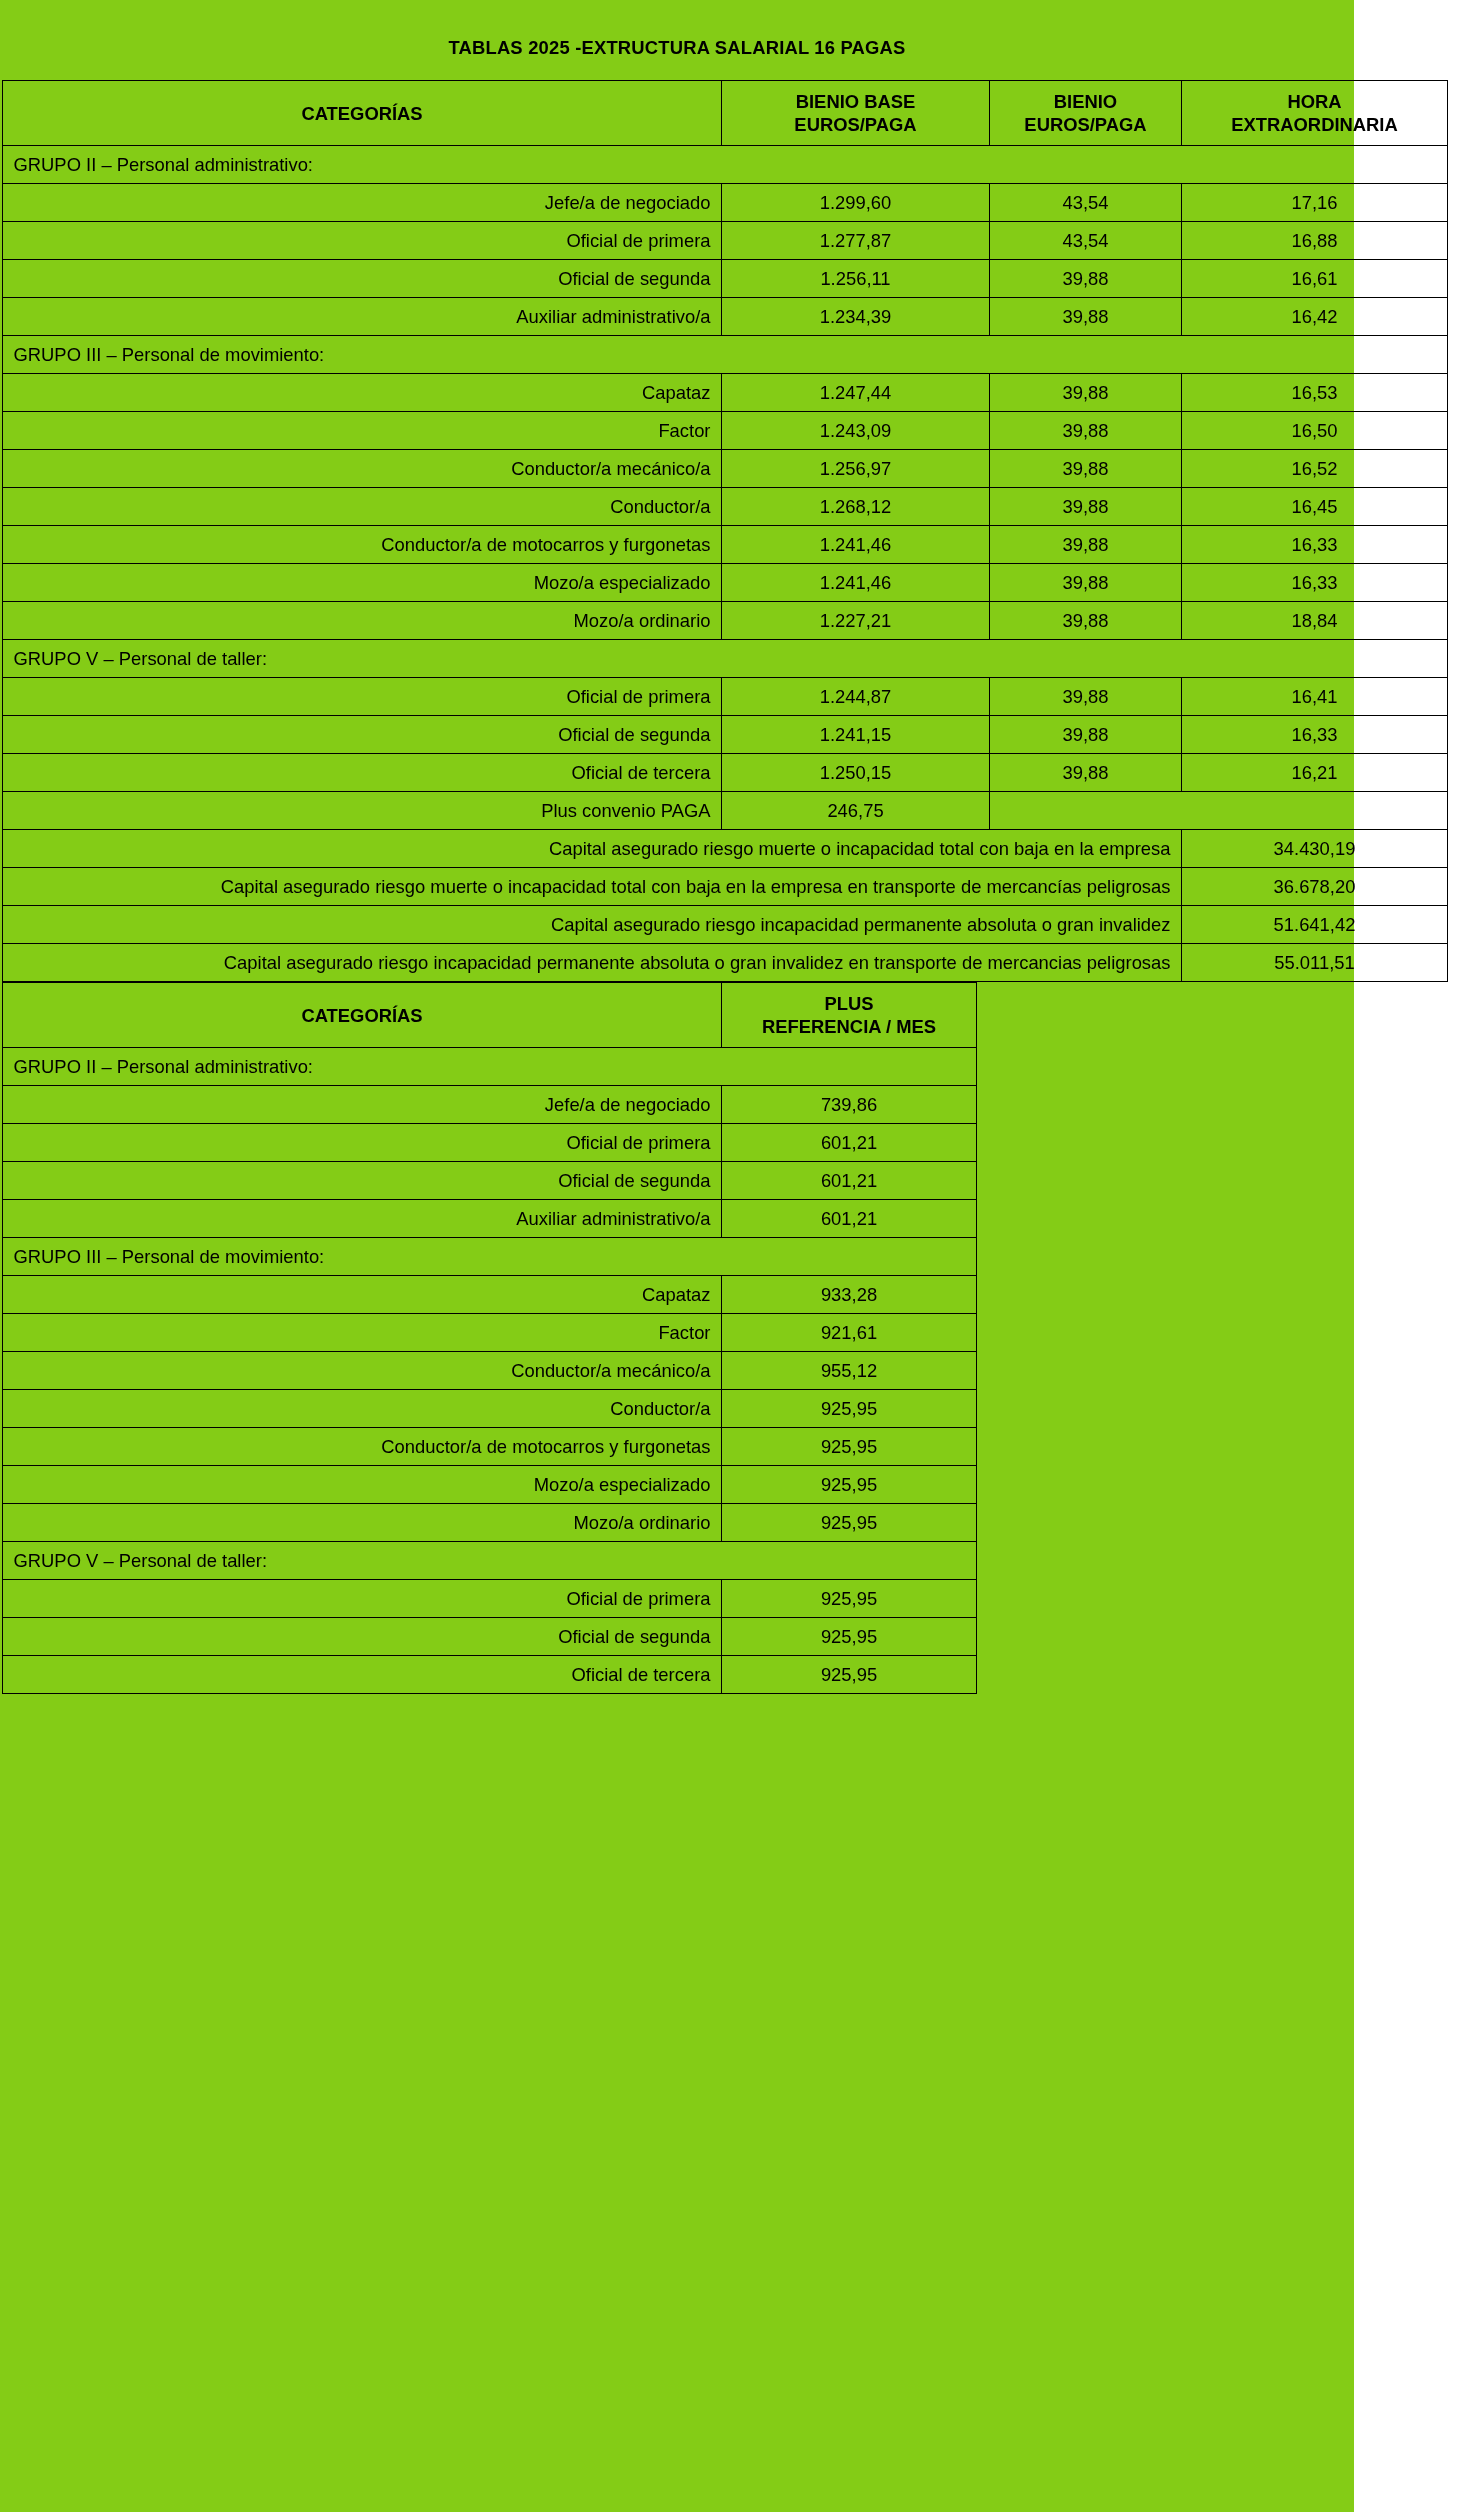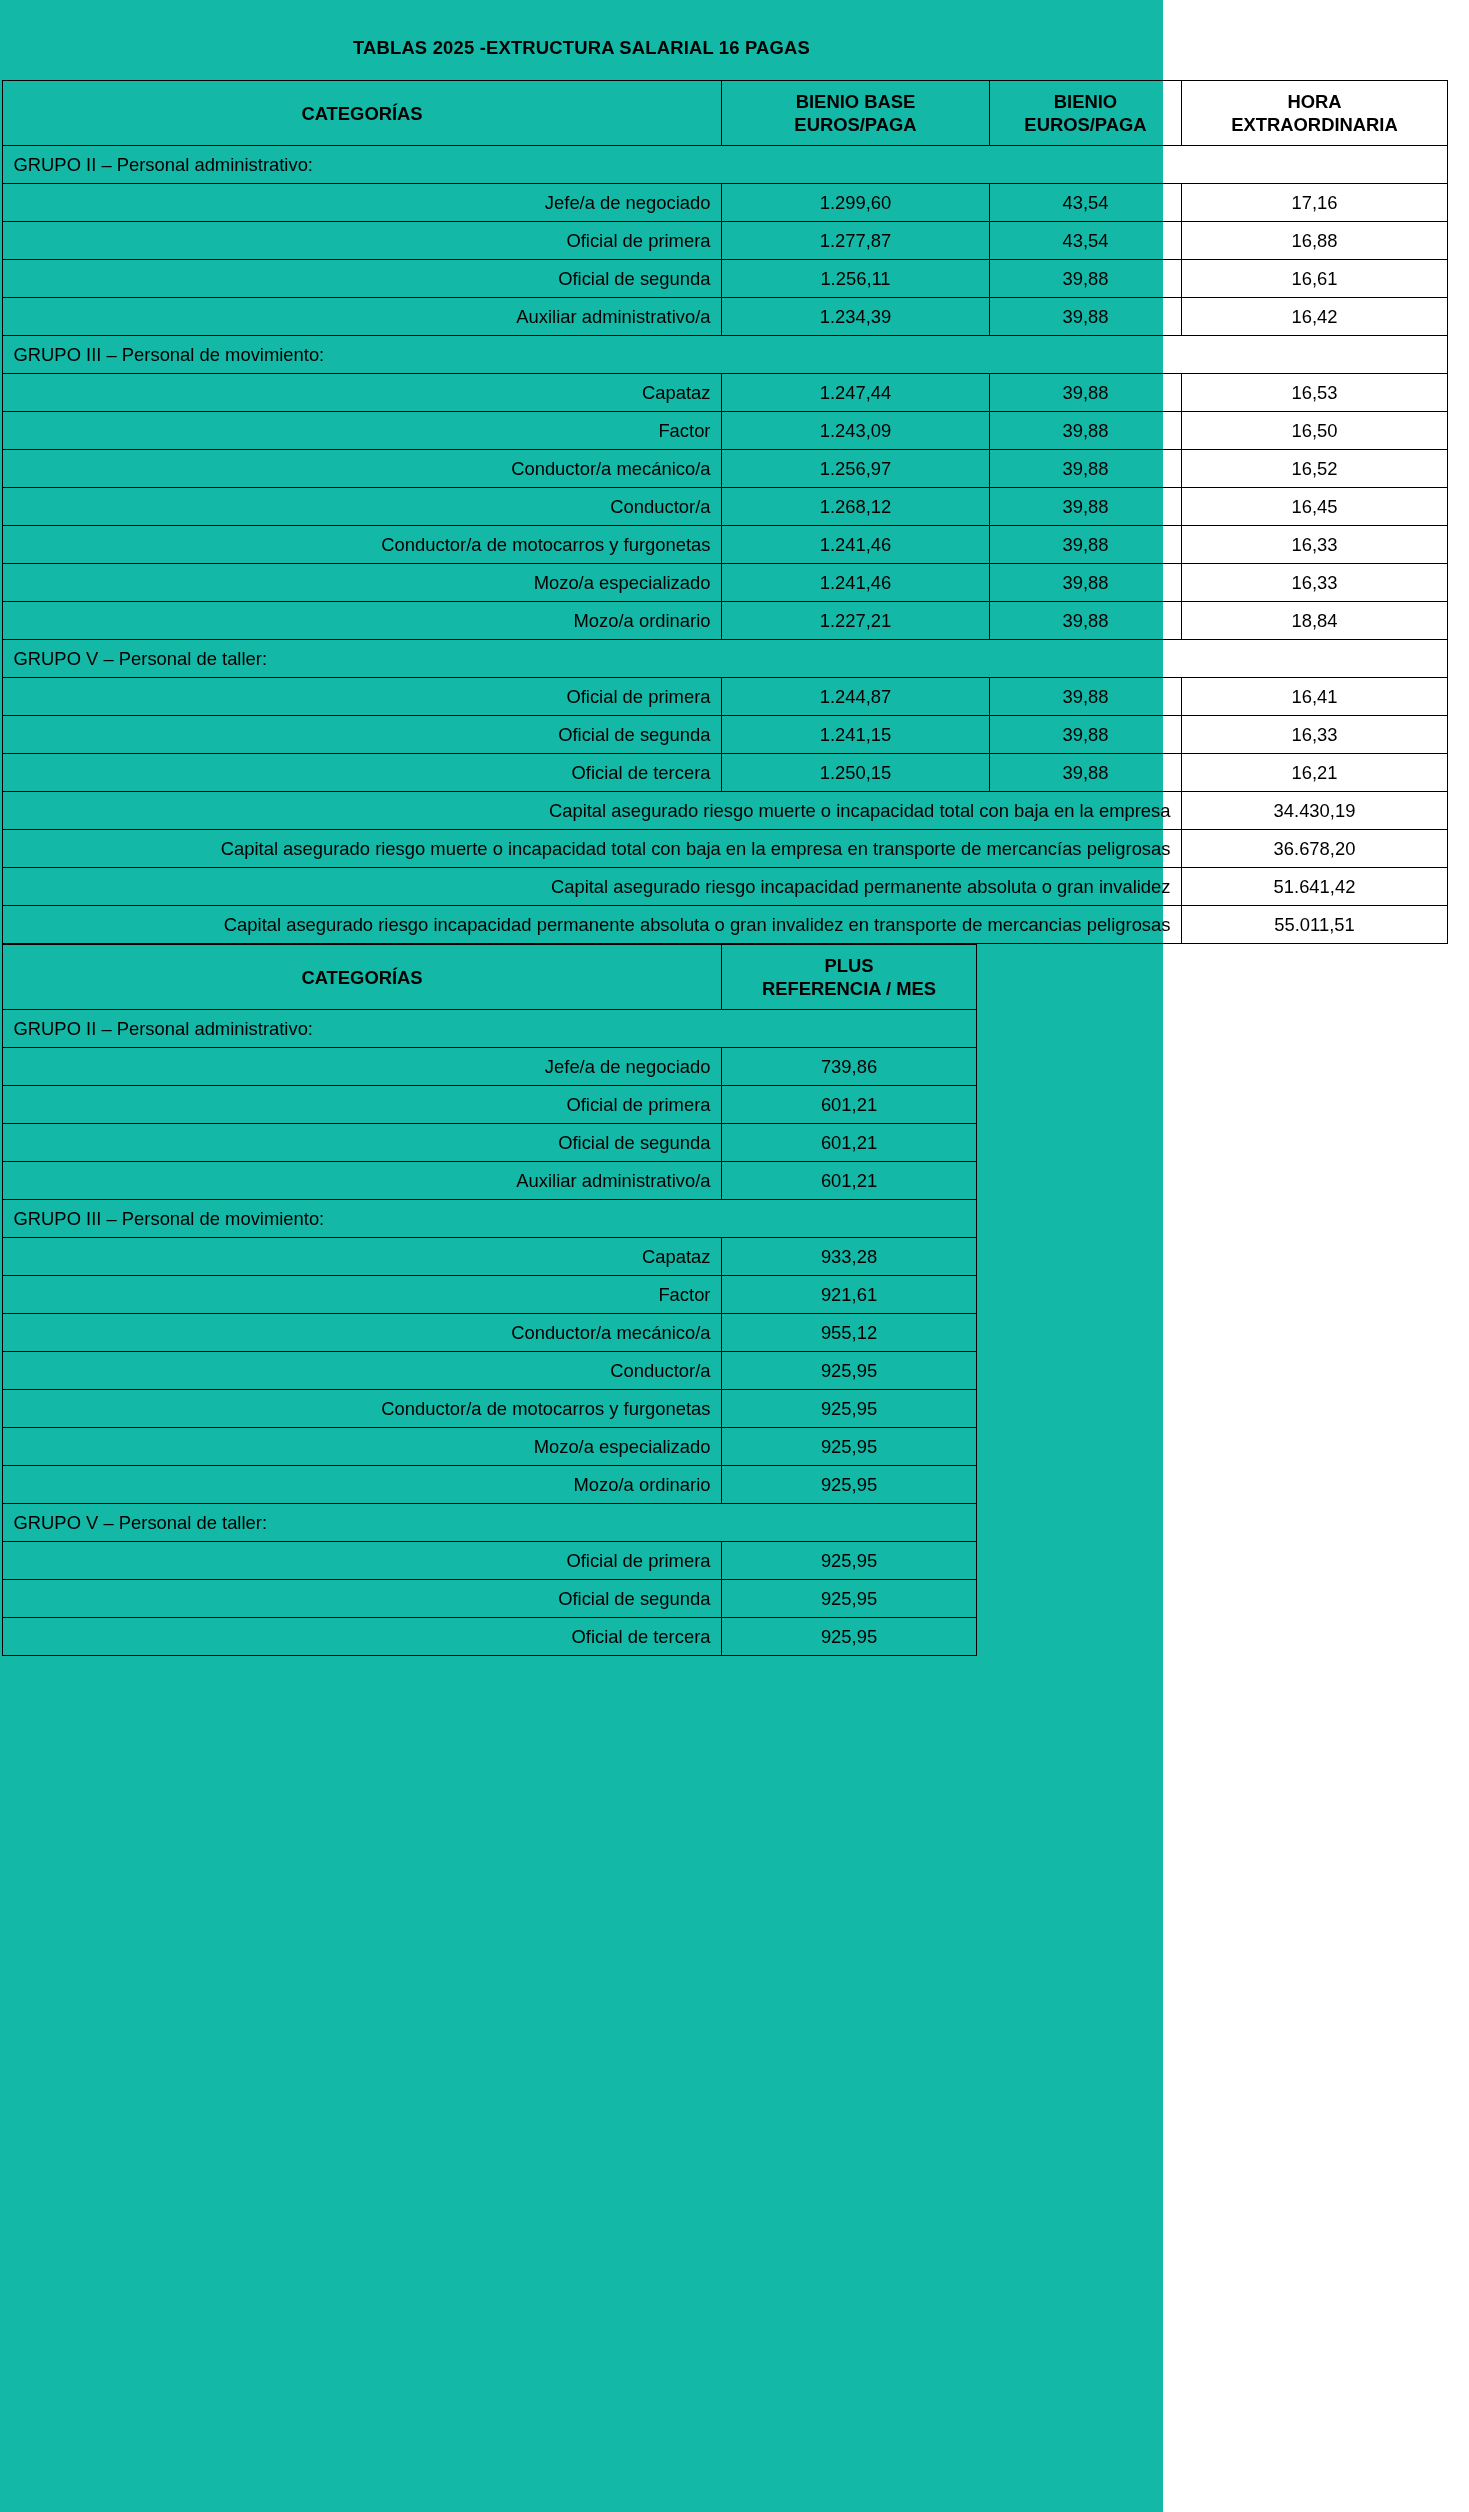--- a/index.html
+++ b/index.html
@@ -5,24 +5,24 @@
   * { margin: 0; padding: 0; box-sizing: border-box; }
   html, body { background: #ffffff; }
   body {
     width: 1470px;
     height: 2512px;
     font-family: "Liberation Sans", sans-serif;
     color: #000000;
     overflow: hidden;
   }
   .page {
-    width: 1163px;
+    width: 1354px;
     height: 2512px;
     padding-top: 37px;
-    background: #14b8a6;
+    background: #84cc16;
   }
   .doc-title {
     text-align: center;
     font-size: 18.4px;
     font-weight: bold;
     letter-spacing: 0.2px;
     margin-bottom: 21px;
   }
   table.tbl {
     border-collapse: collapse;
@@ -177,20 +177,25 @@
           <td class="value-cell">39,88</td>
           <td class="value-cell">16,33</td>
         </tr>
         <tr>
           <td class="category-cell">Oficial de tercera</td>
           <td class="value-cell">1.250,15</td>
           <td class="value-cell">39,88</td>
           <td class="value-cell">16,21</td>
         </tr>
         <tr>
+          <td class="category-cell">Plus convenio PAGA</td>
+          <td class="value-cell">246,75</td>
+          <td class="empty-cell" colspan="2"></td>
+        </tr>
+        <tr>
           <td class="category-cell" colspan="3">Capital asegurado riesgo muerte o incapacidad total con baja en la empresa</td>
           <td class="value-cell">34.430,19</td>
         </tr>
         <tr>
           <td class="category-cell" colspan="3">Capital asegurado riesgo muerte o incapacidad total con baja en la empresa en transporte de mercancías peligrosas</td>
           <td class="value-cell">36.678,20</td>
         </tr>
         <tr>
           <td class="category-cell" colspan="3">Capital asegurado riesgo incapacidad permanente absoluta o gran invalidez</td>
           <td class="value-cell">51.641,42</td>

